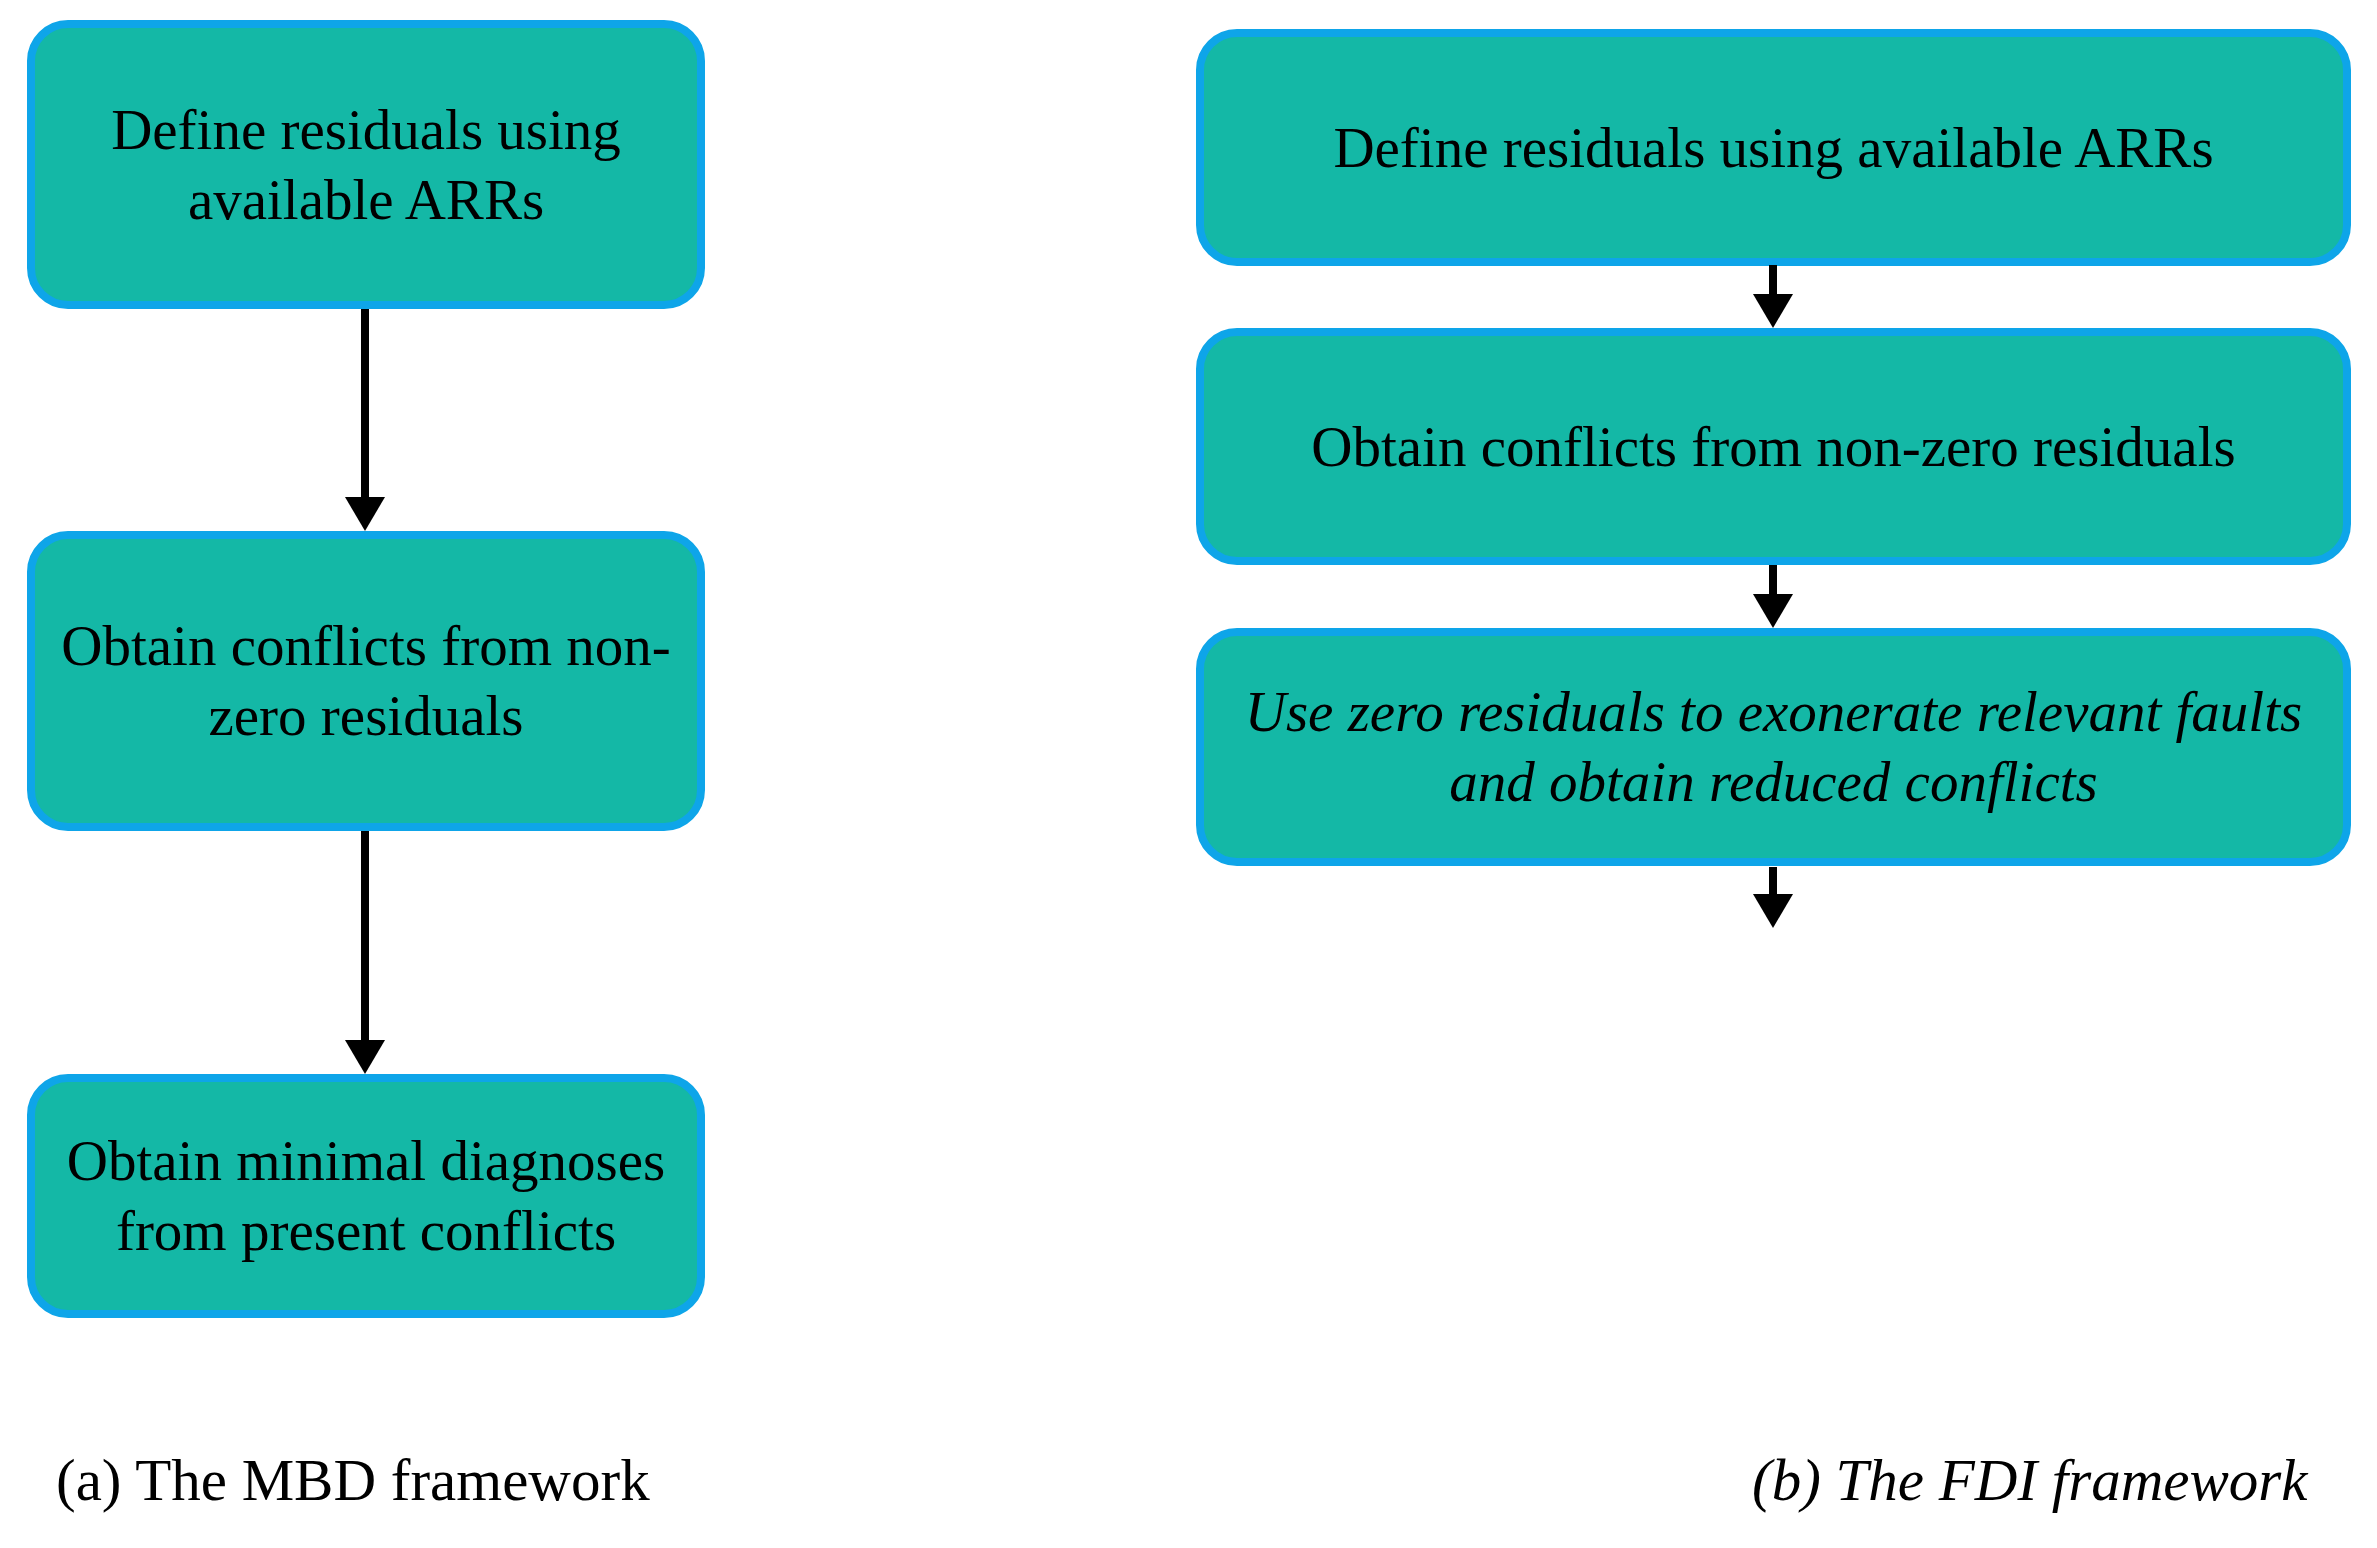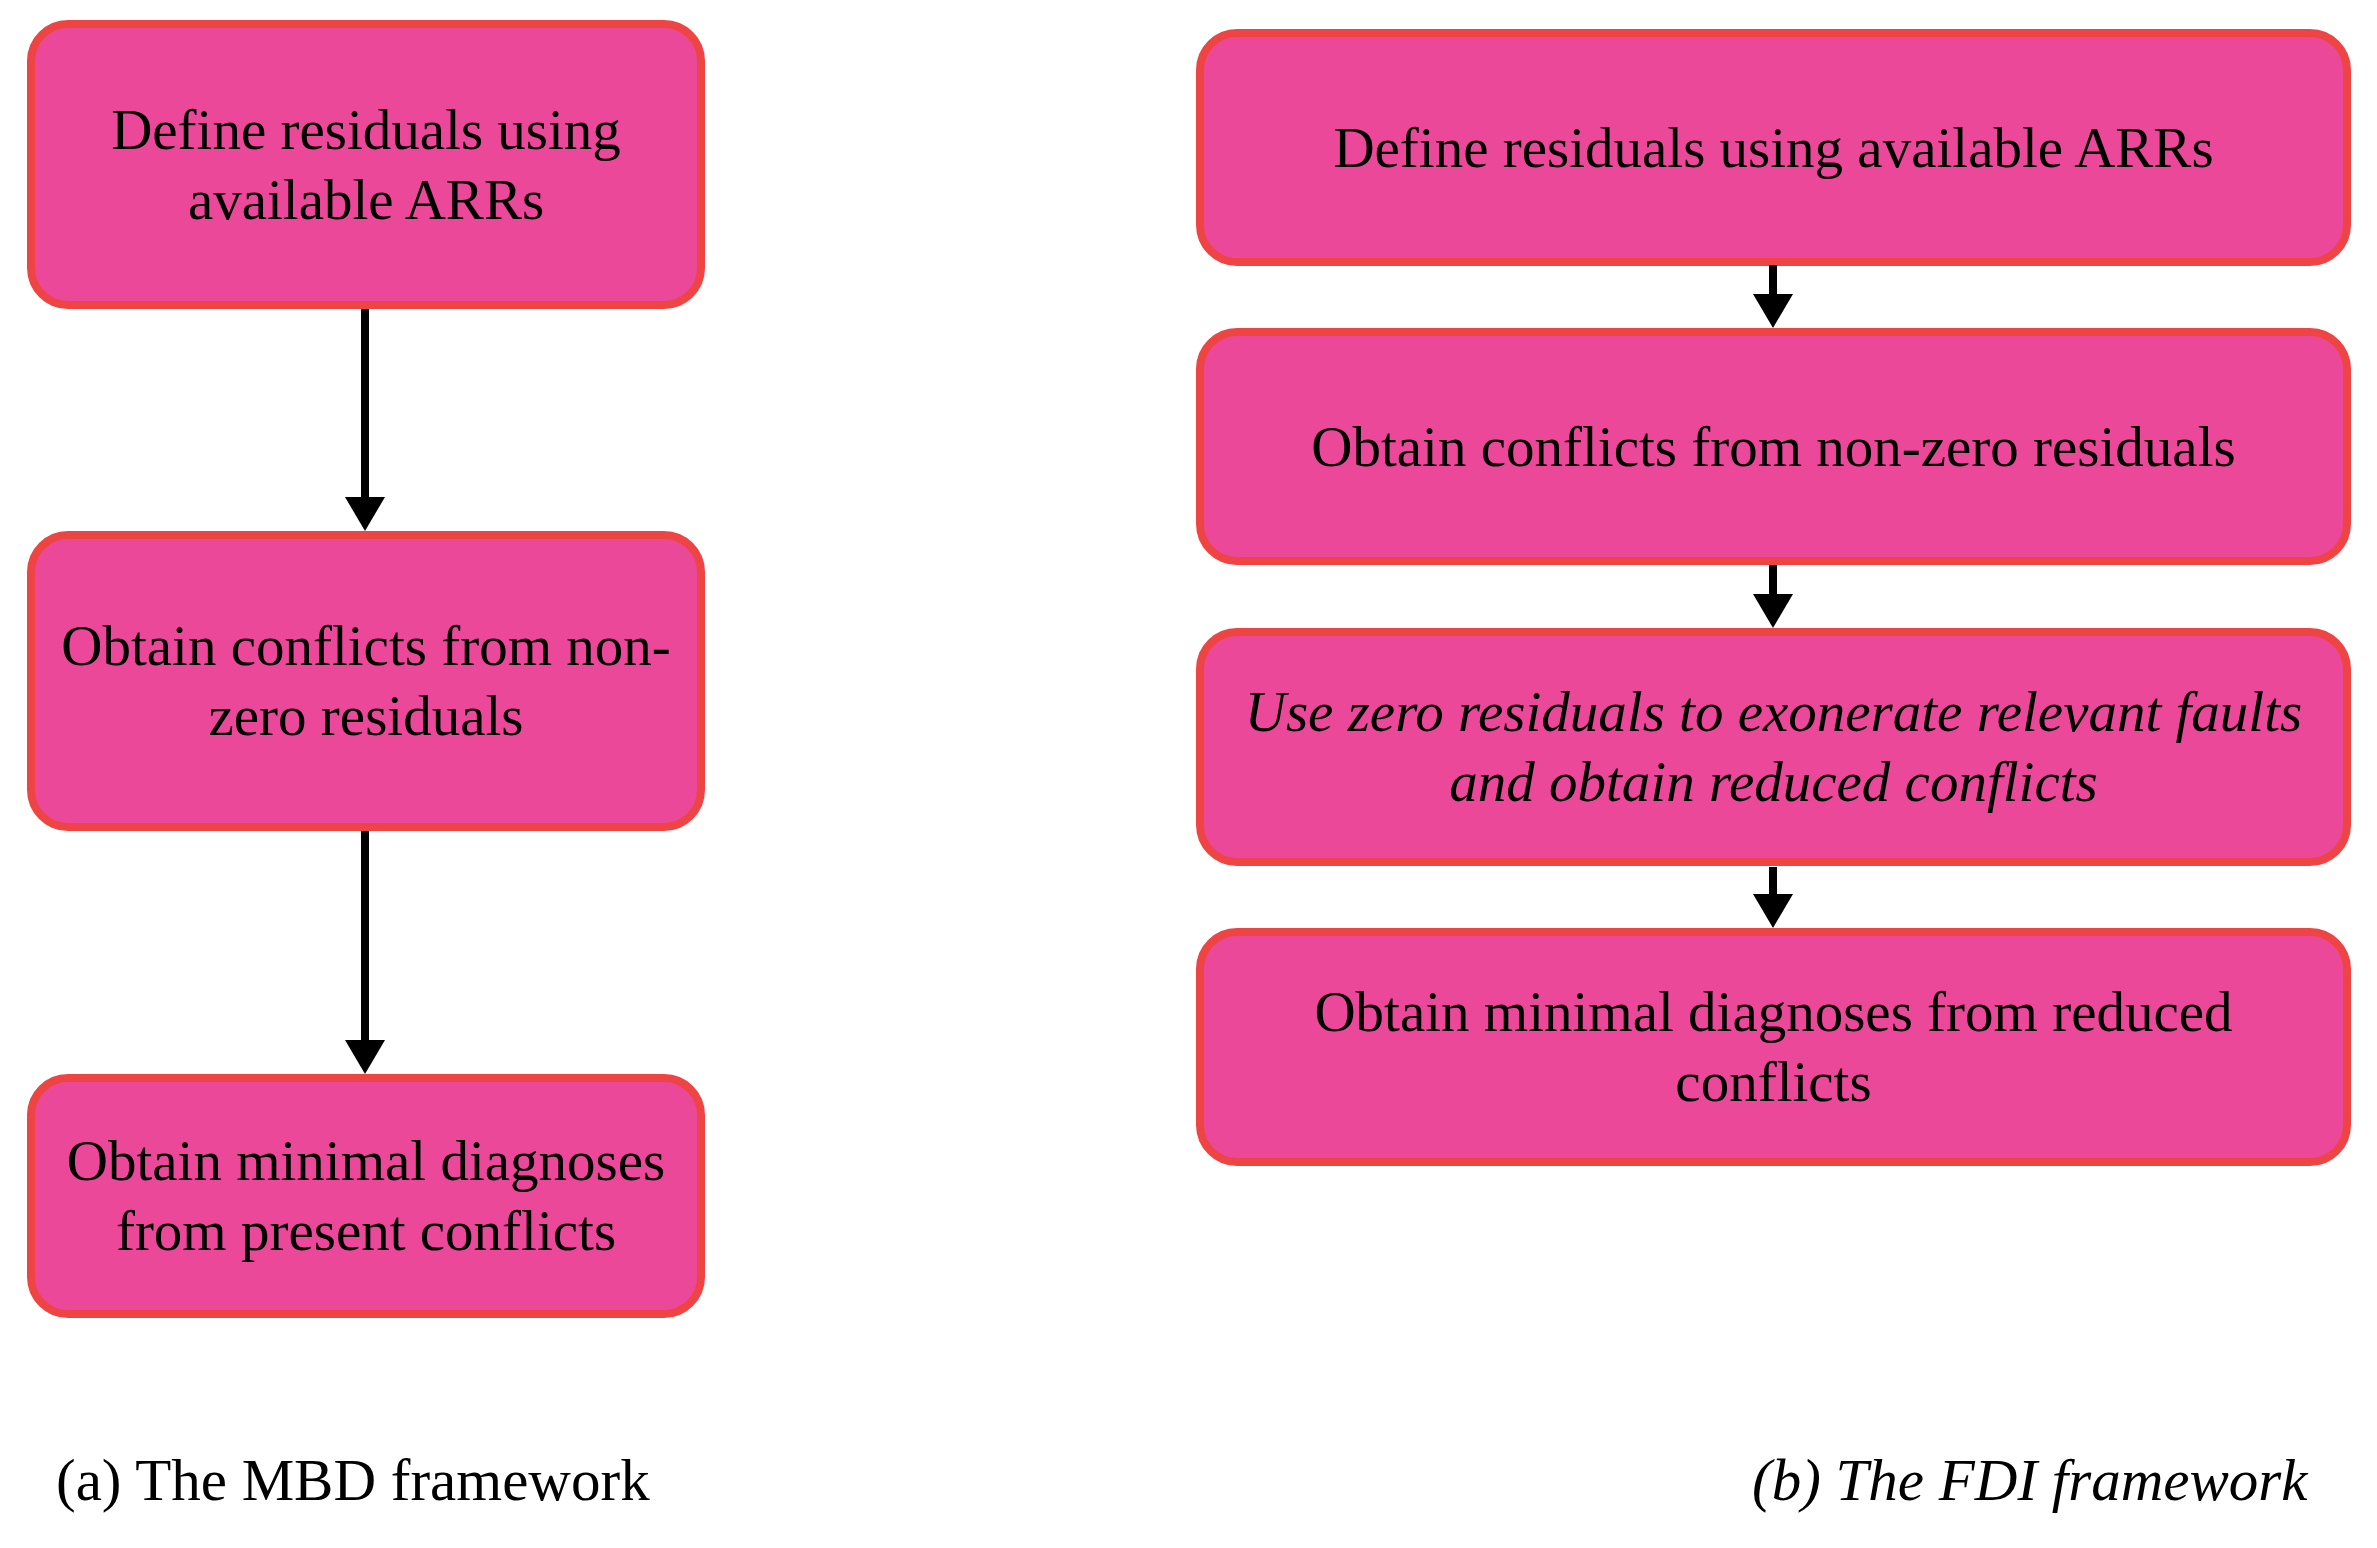--- a/index.html
+++ b/index.html
@@ -20,23 +20,23 @@
     position: absolute;
     top: 0;
     height: 1549px;
   }
   #panel-a { left: 0; width: 1188px; }
   #panel-b { left: 1188px; width: 1190px; }
 
   .flow-box {
     position: absolute;
     box-sizing: border-box;
-    border: 8px solid #ef4444;
+    border: 8px solid #0ea5e9;
     border-radius: 41px;
-    background: #ec4899;
+    background: #14b8a6;
     display: flex;
     align-items: center;
     justify-content: center;
     text-align: center;
     color: #000000;
     line-height: 1.22;
     padding: 3.6px 23.4px;
   }
   .flow-box .box-text {
     display: block;
@@ -157,21 +157,18 @@
 
     <div class="flow-box" id="b-box-3">
       <span class="box-text">Use zero residuals to exonerate relevant faults and obtain reduced conflicts</span>
     </div>
 
     <div class="arrow" id="b-arrow-3">
       <div class="shaft"></div>
       <div class="head"></div>
     </div>
 
-    <div class="flow-box" id="b-box-4">
-      <span class="box-text">Obtain minimal diagnoses from reduced conflicts</span>
-    </div>
 
     <div class="caption" id="caption-b">(b) The FDI framework</div>
   </div>
 
 </div>
 
 
 </body></html>

